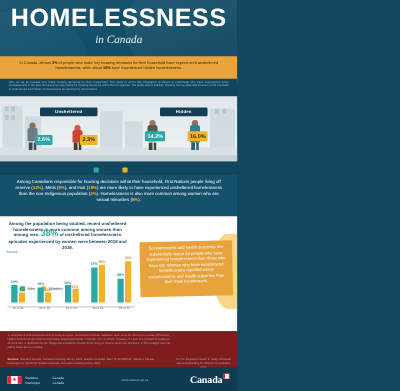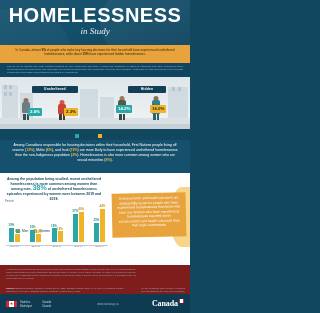--- a/index.html
+++ b/index.html
@@ -150,21 +150,21 @@
 </style>
 </head>
 <body>
 
 <div class="page">
 
   <div class="header">
     <div class="hdr-swoosh"></div>
     <div class="hdr-swoosh2"></div>
     <div class="title">HOMELESSNESS</div>
-    <div class="subtitle">in Study</div>
+    <div class="subtitle">in Canada</div>
   </div>
 
   <div class="ribbon"></div>
   <div class="ribbon-txt">
     <span>In Canada, almost </span><b>3%</b><span> of people who make key housing decisions for their household have experienced unsheltered homelessness, while about </span><b>15%</b><span> have experienced hidden homelessness.</span>
   </div>
 
   <div class="intro-note">
     <p>Who do we as Canada who make housing decisions for their household? This study in which this infographic is based on individuals who have experienced some homelessness in the past and are now responsible for housing decisions within their household. The study uses Canadian Housing Survey data and focuses on the concepts of unsheltered and hidden homelessness as reported by respondents.</p>
   </div>

